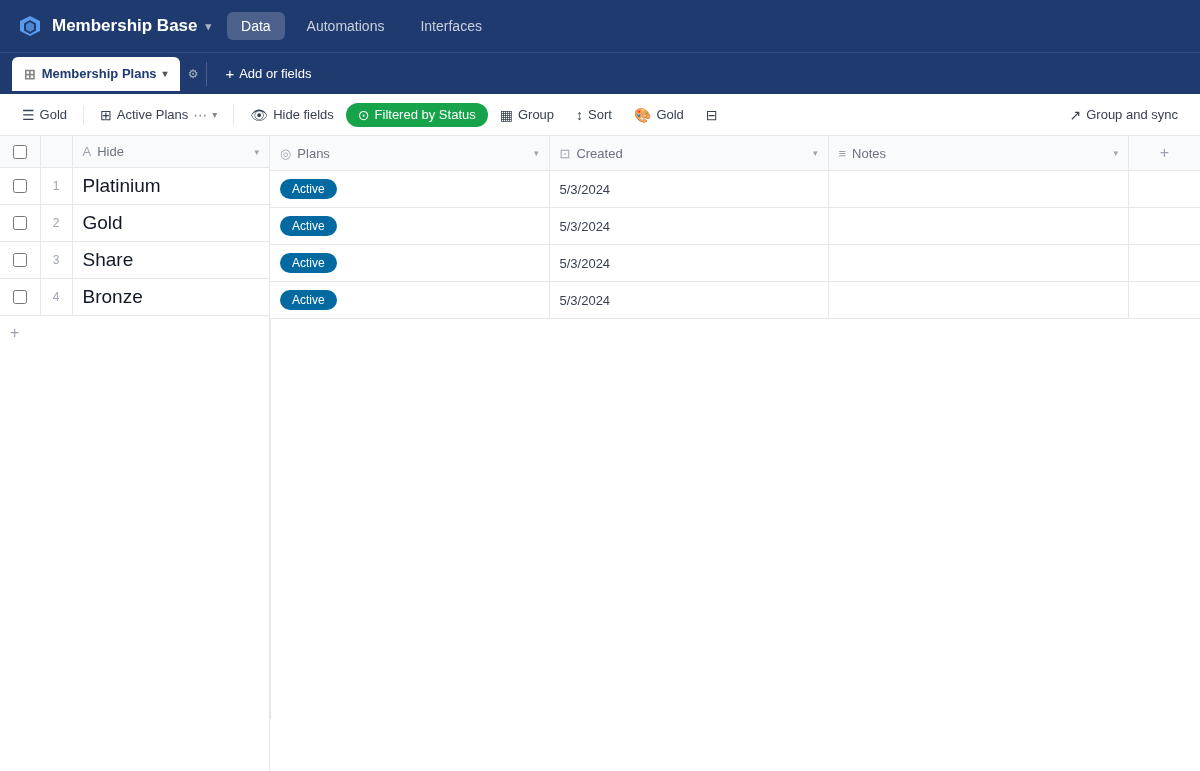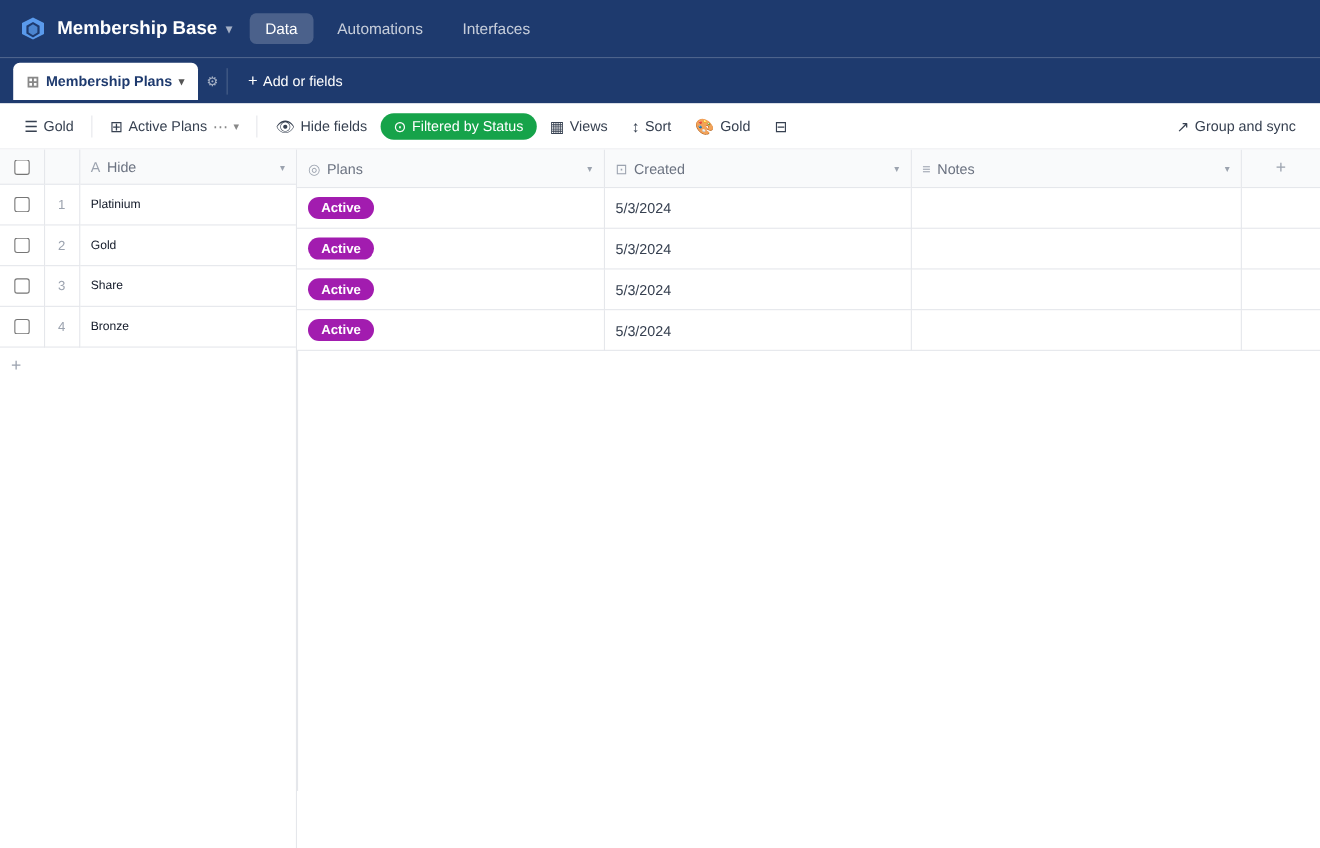--- a/index.html
+++ b/index.html
@@ -185,30 +185,30 @@
       font-size: 12px;
       text-align: center;
       justify-content: center;
     }
 
     .checkbox-cell { justify-content: center; }
 
     .status-badge {
       display: inline-flex;
       align-items: center;
-      background: #a21caf;
+      background: #0369a1;
       color: white;
       font-size: 12px;
-      font-weight: 700;
+      font-weight: 400;
       padding: 3px 12px;
       border-radius: 20px;
     }
 
     .cell-text {
-      font-size: 11px;
+      font-size: 19px;
       color: #111827;
     }
 
     .cell-date {
       font-size: 13px;
       color: #374151;
     }
 
     .add-row-btn {
       display: flex;
@@ -283,21 +283,21 @@
   <div class="toolbar-btn">
     <span class="toolbar-icon">👁</span>
     <span>Hide fields</span>
   </div>
   <div class="toolbar-btn active-filter">
     <span class="toolbar-icon">⊙</span>
     <span>Filtered by Status</span>
   </div>
   <div class="toolbar-btn">
     <span class="toolbar-icon">▦</span>
-    <span>Views</span>
+    <span>Group</span>
   </div>
   <div class="toolbar-btn">
     <span class="toolbar-icon">↕</span>
     <span>Sort</span>
   </div>
   <div class="toolbar-btn">
     <span class="toolbar-icon">🎨</span>
     <span>Gold</span>
   </div>
   <div class="toolbar-btn">

